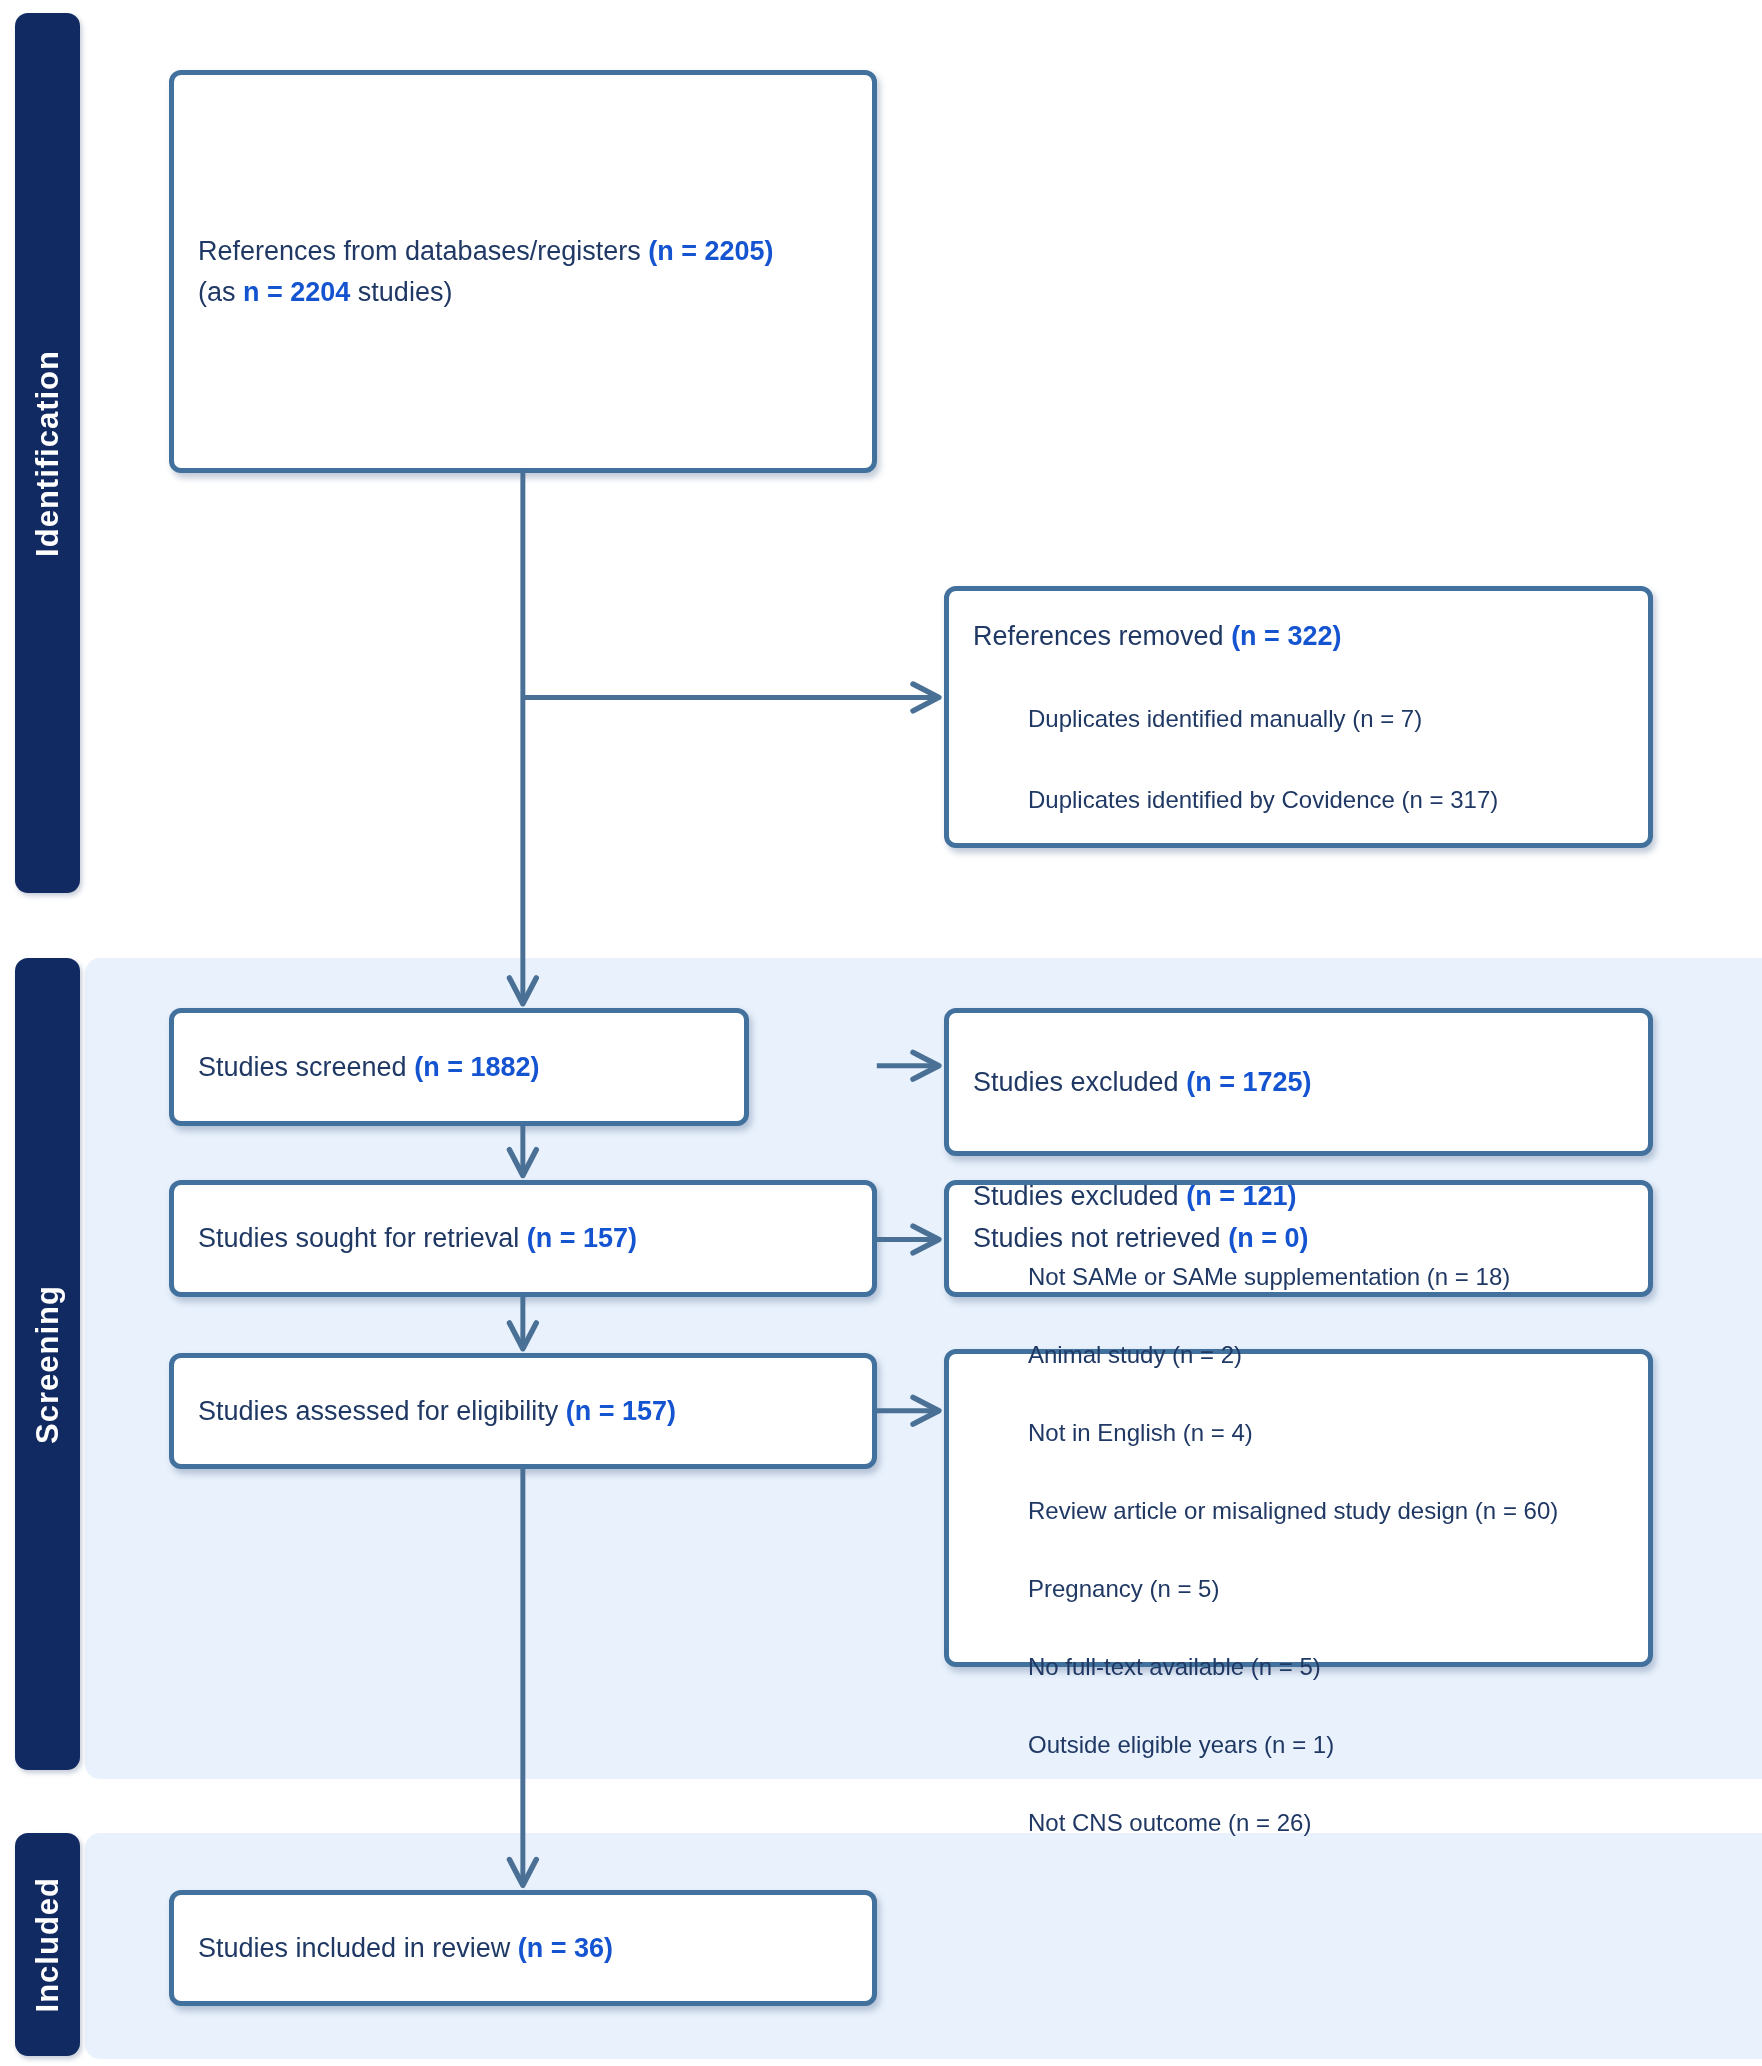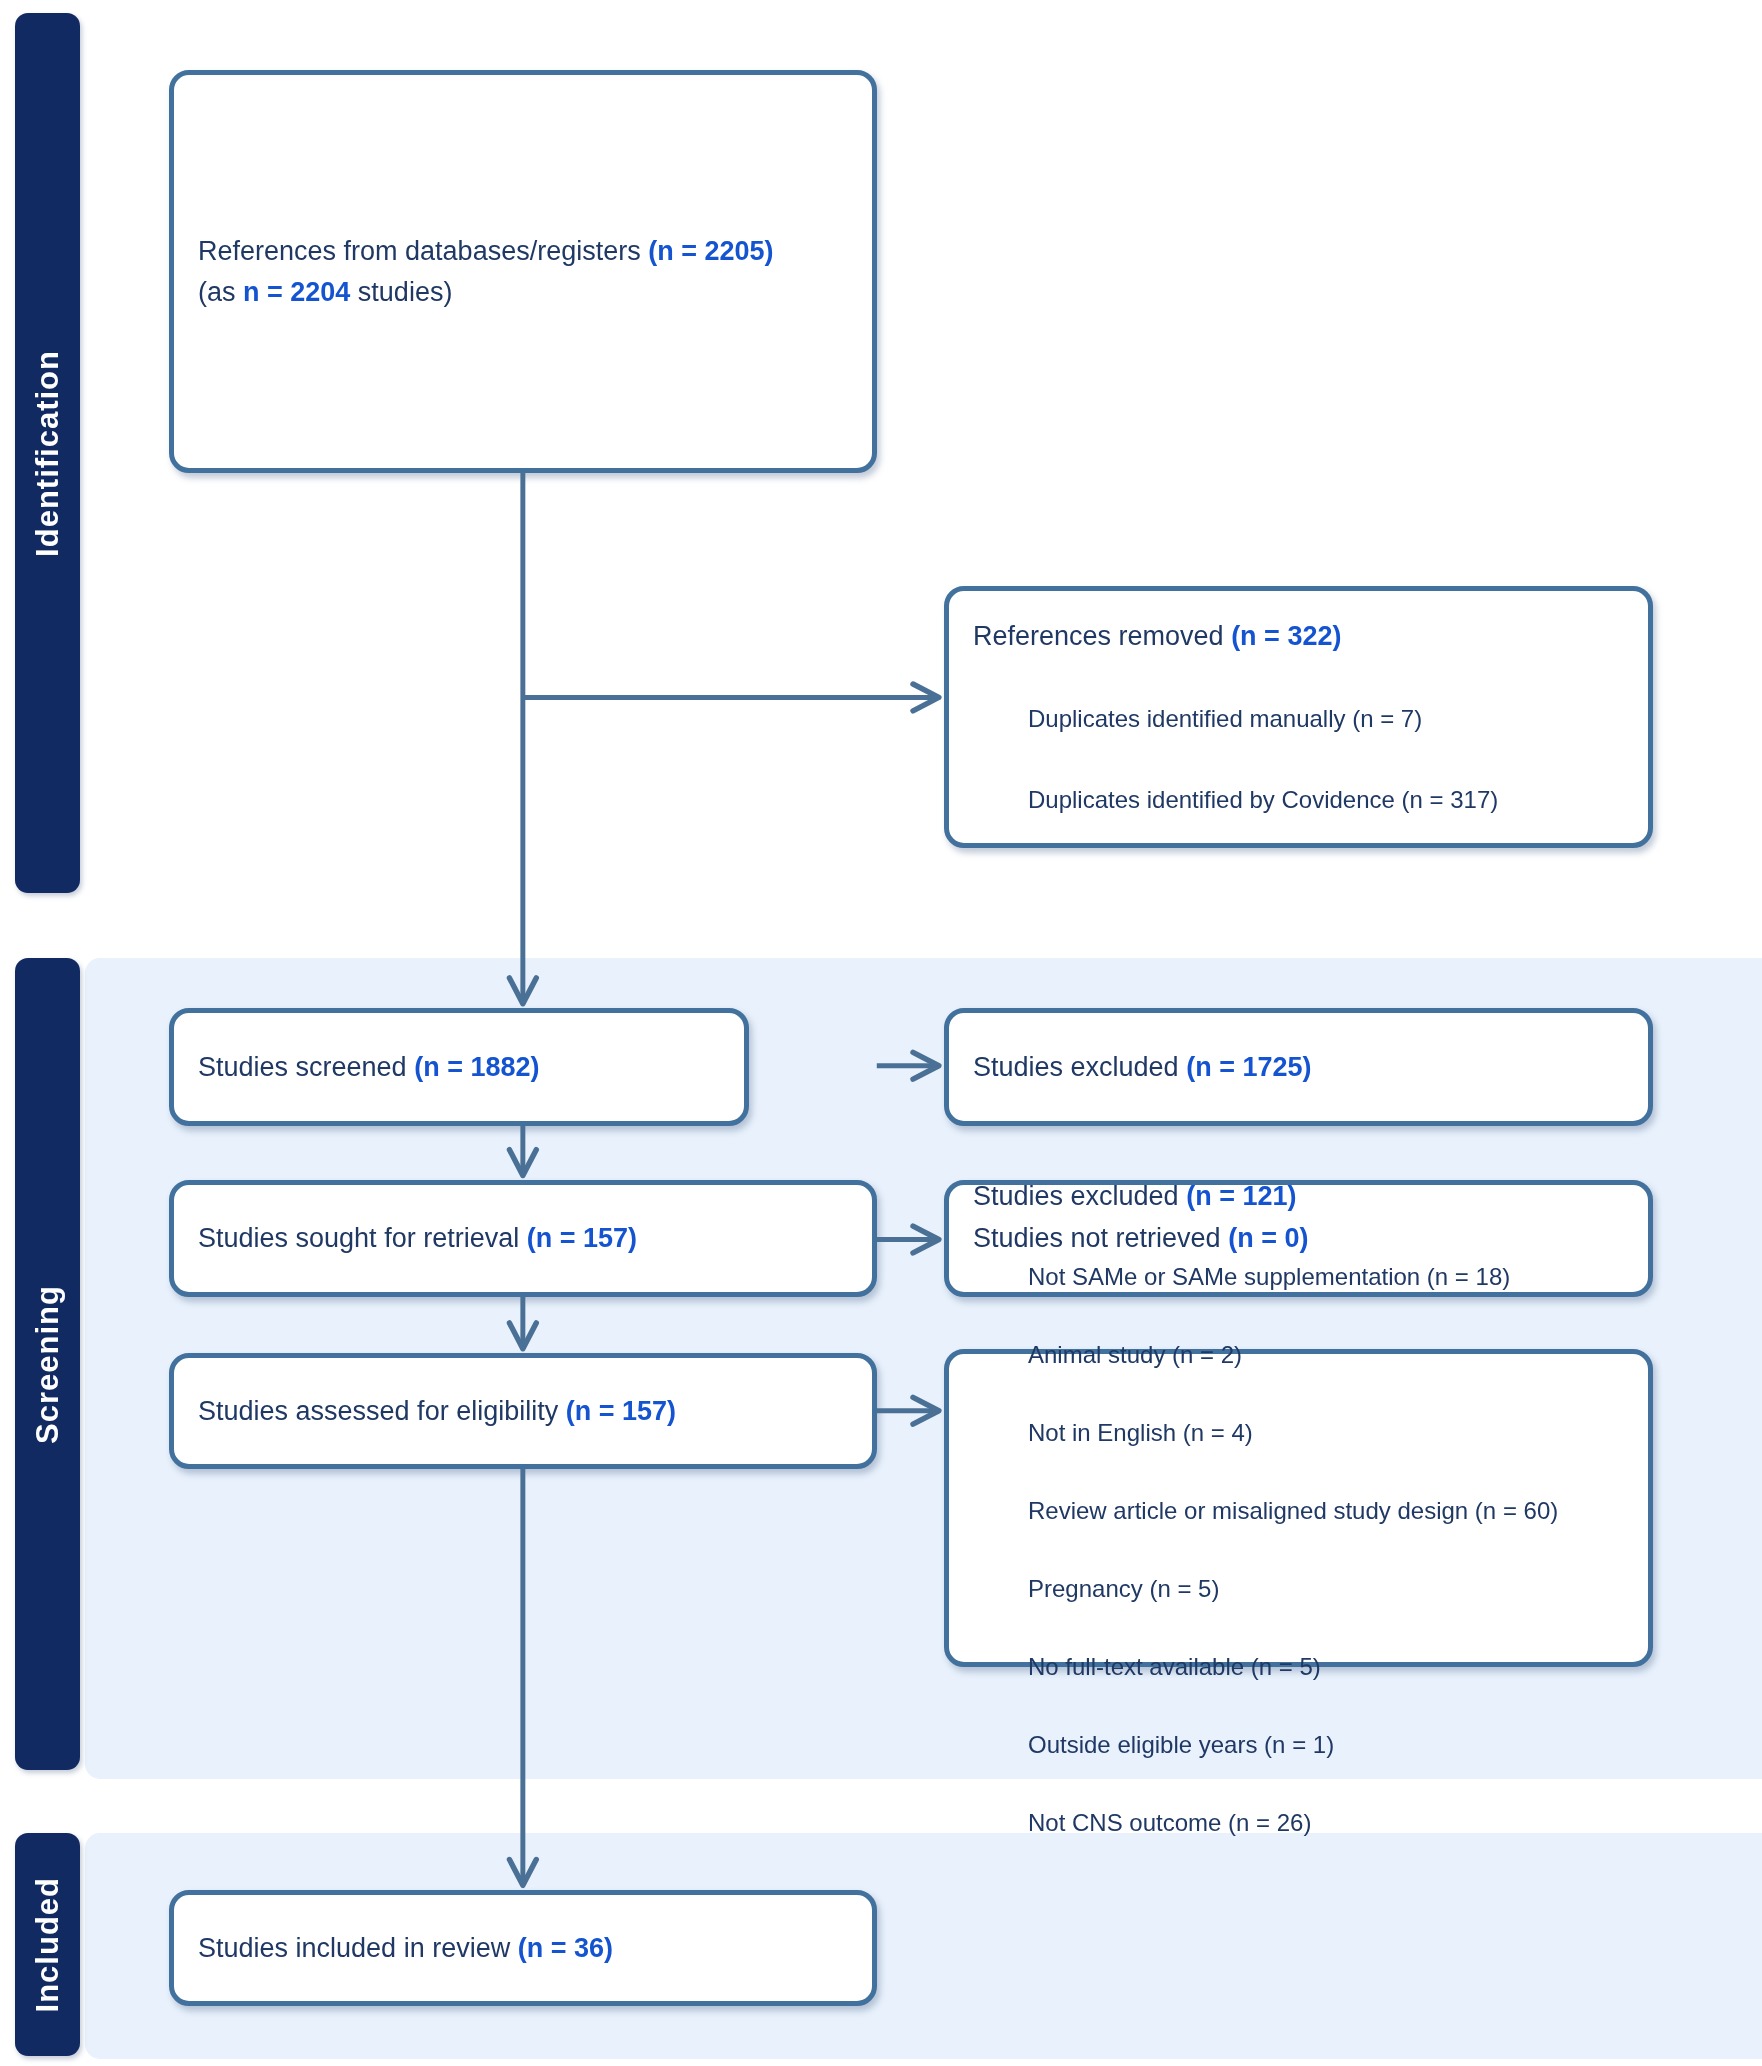--- a/index.html
+++ b/index.html
@@ -51,21 +51,21 @@
     font-size: 31px;
     font-weight: bold;
     letter-spacing: 1px;
     white-space: nowrap;
   }
   
   .box {
     position: absolute;
     background: #ffffff;
     border: 5px solid #41719c;
-    border-radius: 20px;
+    border-radius: 12px;
     box-sizing: border-box;
     z-index: 4;
     display: flex;
     flex-direction: column;
     justify-content: center;
     padding-left: 24px;
     padding-right: 10px;
     box-shadow: 3px 4.5px 6px rgba(105,125,158,0.40);
     color: #1f3864;
     font-size: 27px;
@@ -80,21 +80,21 @@
     line-height: 36px;
     margin-left: 55px;
     color: #1f3864;
     margin-top: 42px;
   }
   .box.removed .sub { line-height: 39px; }
   
   .box.references   { left: 169px;  top: 70px;  width: 708px; height: 403px; }
   .box.removed      { left: 944px; top: 586px; width: 709px; height: 262px; }
   .box.screened     { left: 169px;  top: 1008px; width: 580px; height: 118px; }
-  .box.excluded1    { left: 944px; top: 1008px; width: 709px; height: 118px; }
+  .box.excluded1    { left: 944px; top: 1008px; width: 709px; height: 148px; }
   .box.sought       { left: 169px;  top: 1180px; width: 708px; height: 117px; }
   .box.notretrieved { left: 944px; top: 1180px; width: 709px; height: 117px; }
   .box.assessed     { left: 169px;  top: 1353px; width: 708px; height: 116px; }
   .box.excluded2    { left: 944px; top: 1349px; width: 709px; height: 318px; }
   .box.includedbox  { left: 169px;  top: 1890px; width: 708px; height: 116px; }
   
   svg.connectors {
     position: absolute;
     left: 0; top: 0;
     z-index: 5;

